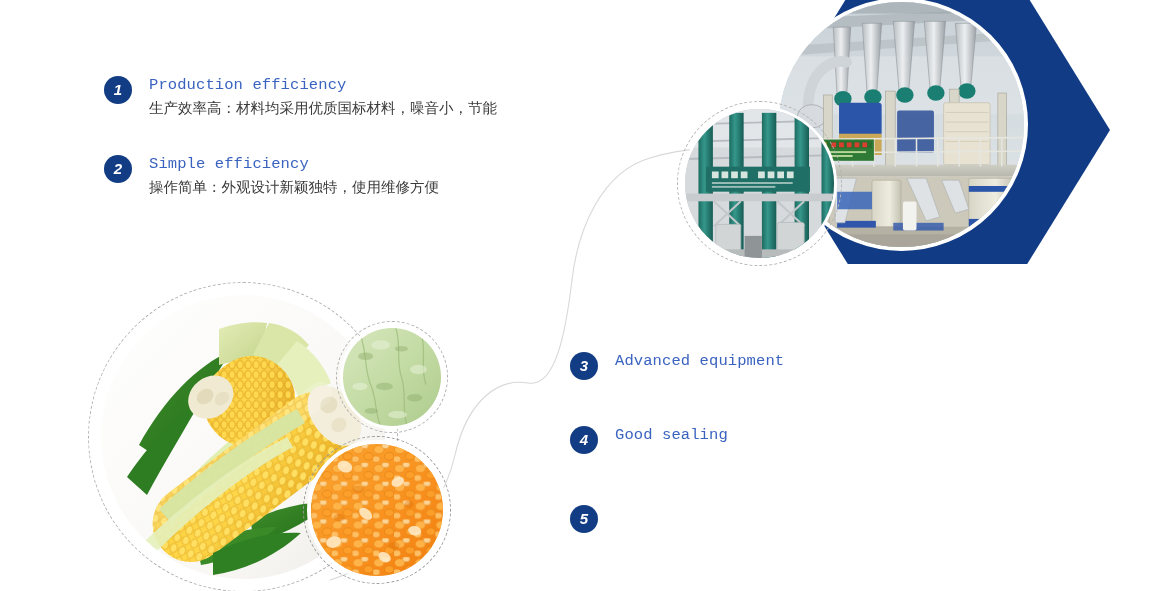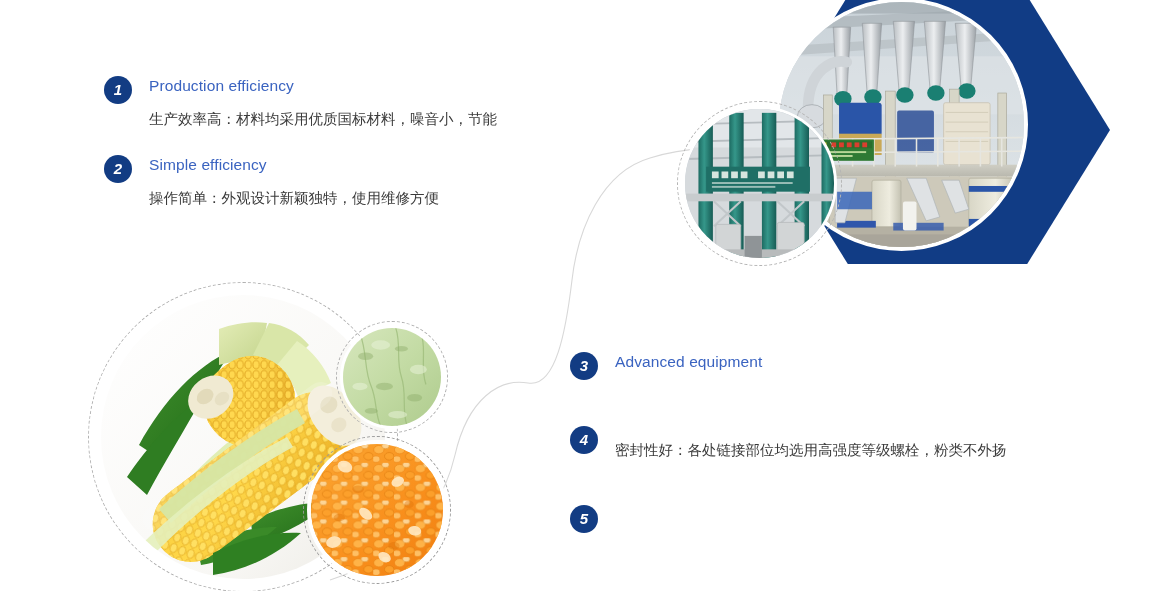--- a/index.html
+++ b/index.html
@@ -44,34 +44,35 @@
     font-size: 15px;
     font-style: italic;
     font-weight: bold;
     line-height: 28px;
     text-align: center;
     letter-spacing: 0;
   }
   .feature-text {
     margin-left: 17px;
     padding-top: 0px;
+    font-family: Liberation Mono, monospace;
   }
   .feature-title {
     color: #3A63C0;
     font-size: 15.5px;
     line-height: 19px;
     white-space: nowrap;
     letter-spacing: 0.1px;
   }
   .feature-desc {
     color: #3A3A3A;
     font-size: 14.5px;
     line-height: 21px;
     white-space: nowrap;
-    margin-top: 14px;
+    margin-top: 4px;
   }
 
   
   .hex-group {
     position: absolute;
     left: 655px;
     top: -4px;
     width: 499px;
     height: 300px;
   }
@@ -564,21 +565,21 @@
   <div class="feature" style="left:570px; top:352px;">
     <div class="badge">3</div>
     <div class="feature-text">
       <div class="feature-title">Advanced equipment</div>
     </div>
   </div>
 
   <div class="feature" style="left:570px; top:426px;">
     <div class="badge">4</div>
     <div class="feature-text">
-      <div class="feature-desc">密封性好：各处链接部位均选用高强度等级螺栓，粉类不外扬</div>
+      <div class="feature-title">Good sealing</div>
     </div>
   </div>
 
   <div class="feature" style="left:570px; top:505px;">
     <div class="badge">5</div>
     <div class="feature-text">
     </div>
   </div>
 
 </div>

